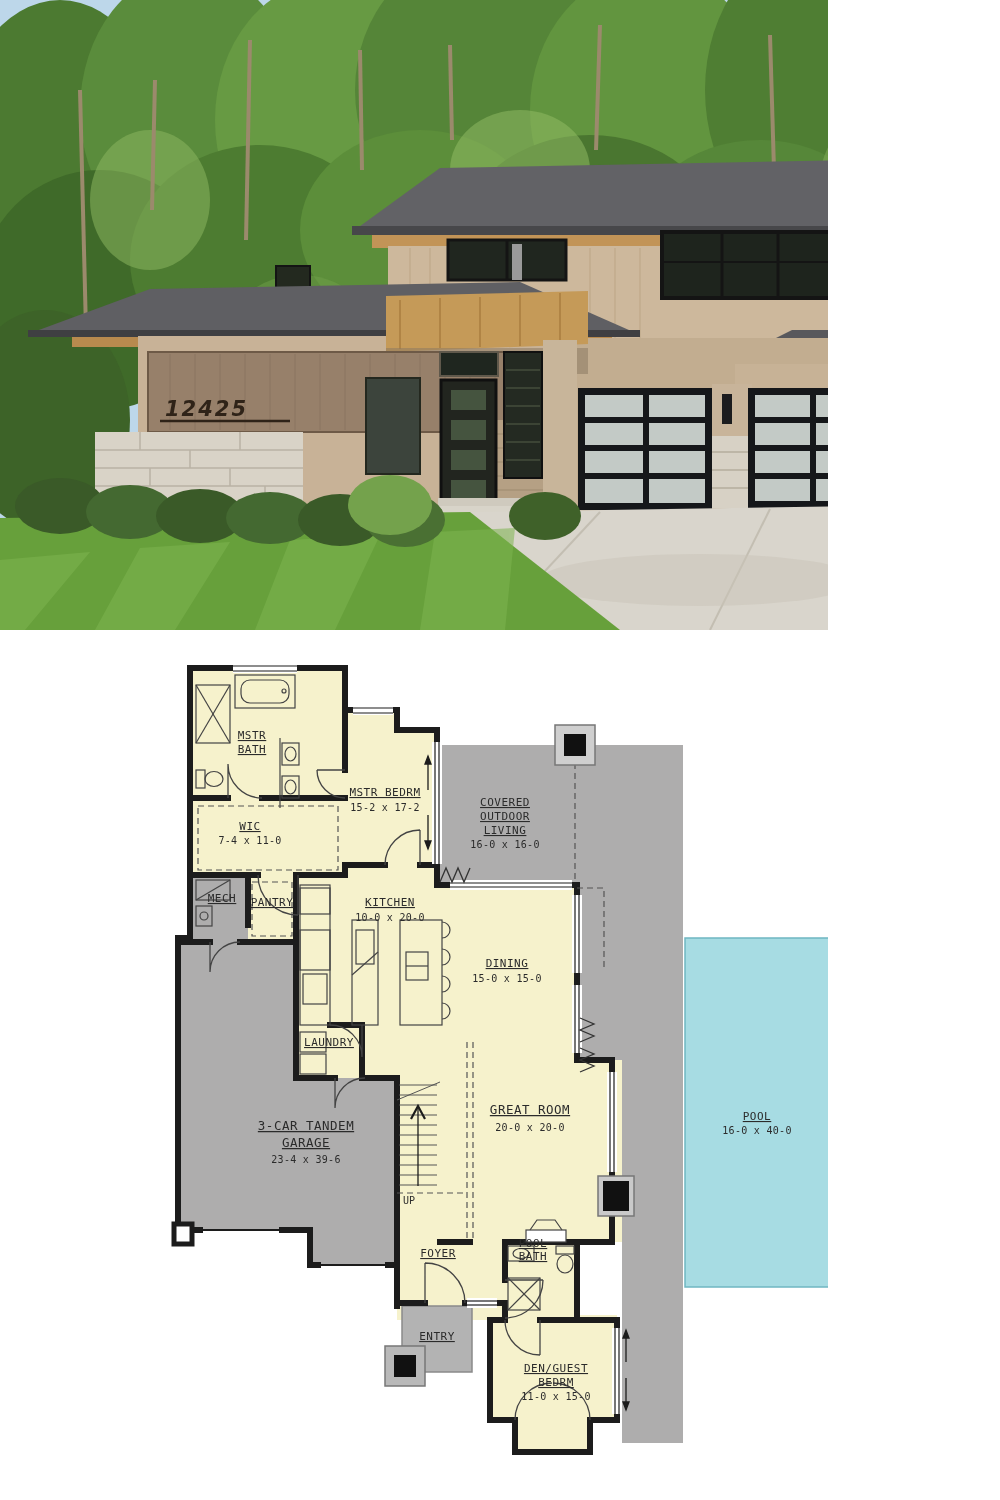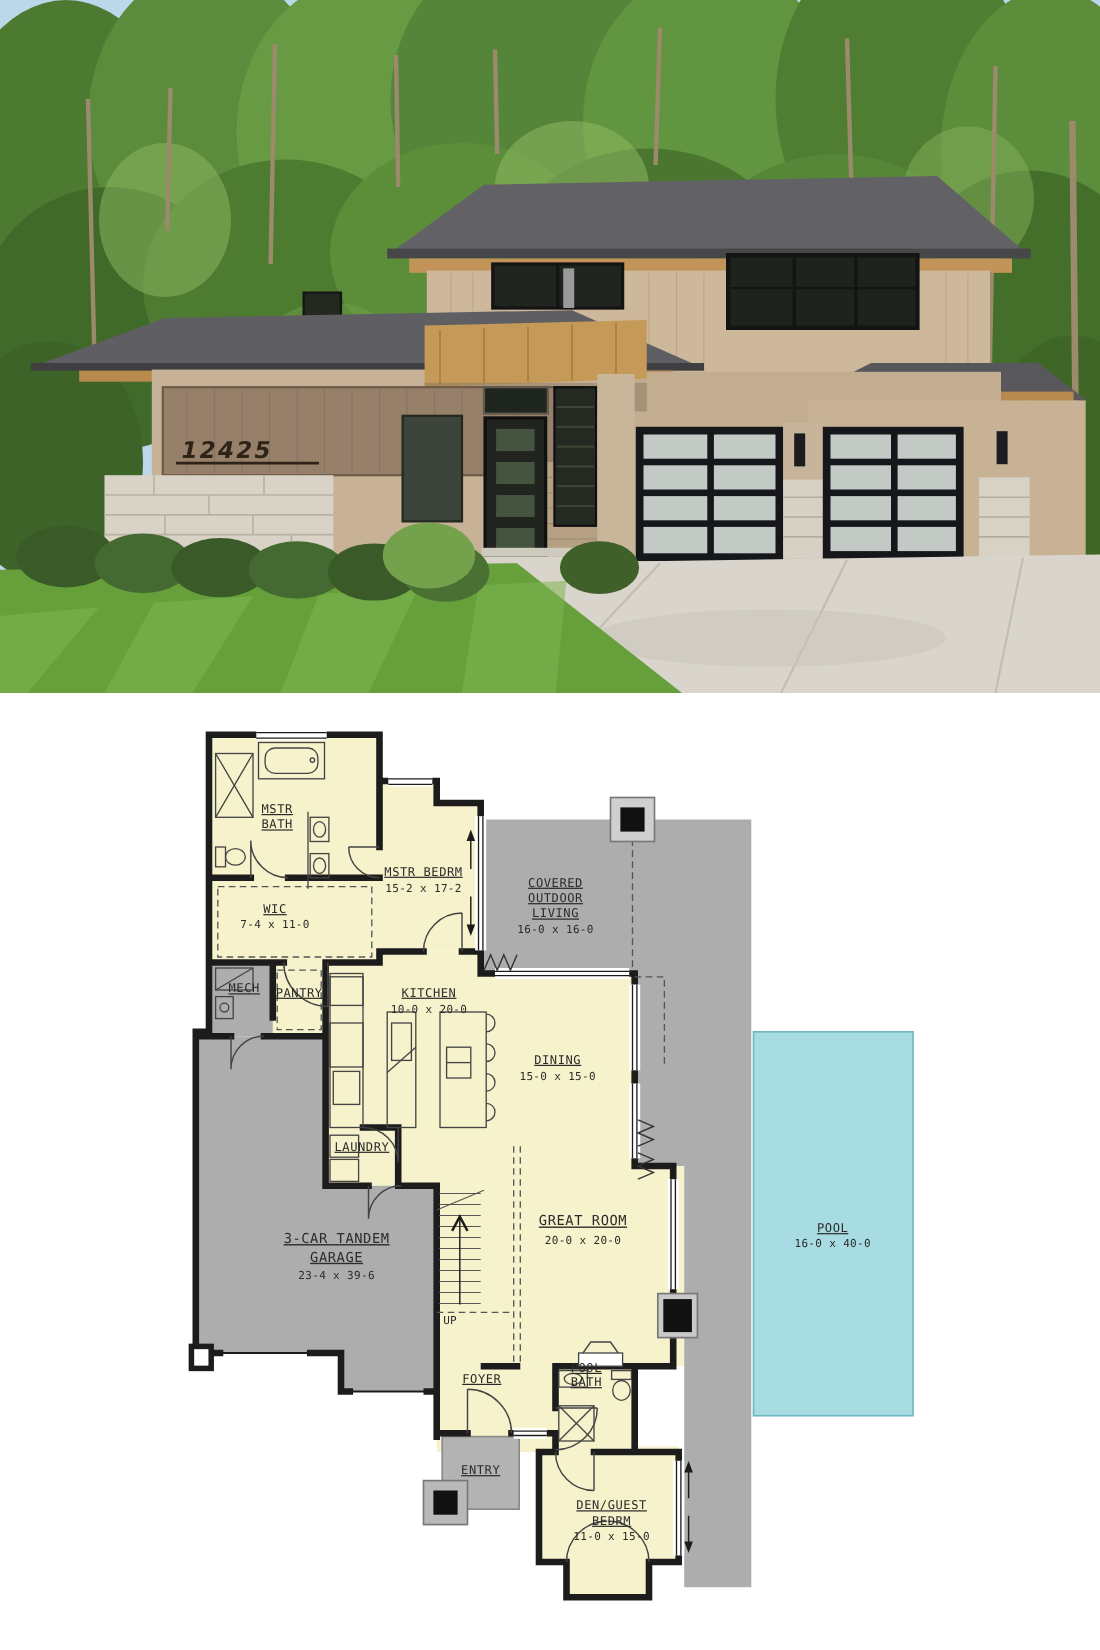--- a/index.html
+++ b/index.html
@@ -1,16 +1,16 @@
 <!DOCTYPE html>
 <html><head>
 <meta charset="utf-8">
 <style>
   html,body{margin:0;padding:0;background:#ffffff;}
-  .page{width:1000px;height:1500px;position:relative;background:#a16207;overflow:hidden;
+  .page{width:828px;height:1500px;position:relative;background:#a16207;overflow:hidden;
         font-family:"Liberation Sans", sans-serif;}
   section{display:block;line-height:0;}
   svg{display:block;}
   .rl{font-family:"DejaVu Sans Mono", monospace;font-size:11px;letter-spacing:.5px;
       fill:#2b2b2b;text-anchor:middle;text-decoration:underline;}
   .rlg{font-family:"DejaVu Sans Mono", monospace;font-size:12.5px;letter-spacing:.5px;
       fill:#2b2b2b;text-anchor:middle;text-decoration:underline;}
   .rd{font-family:"DejaVu Sans Mono", monospace;font-size:10px;letter-spacing:.3px;
       fill:#2b2b2b;text-anchor:middle;}
   .up{font-family:"DejaVu Sans Mono", monospace;font-size:10px;fill:#2b2b2b;text-anchor:middle;}

